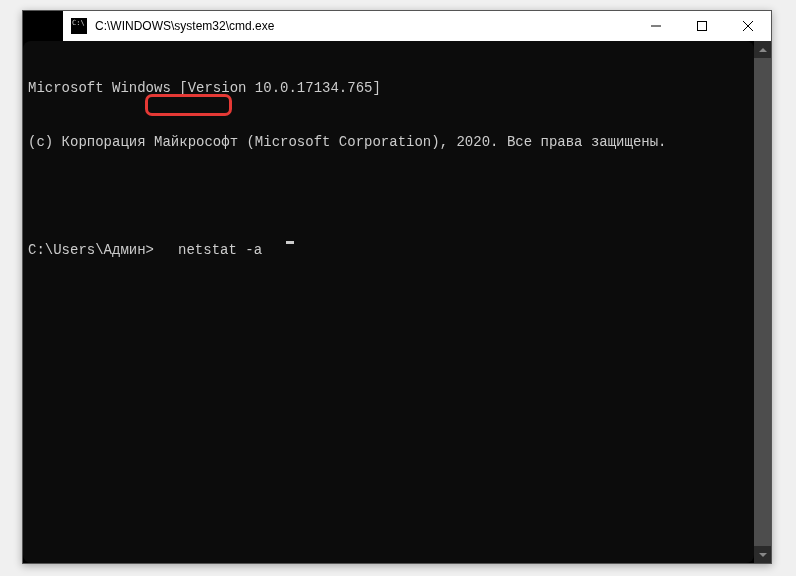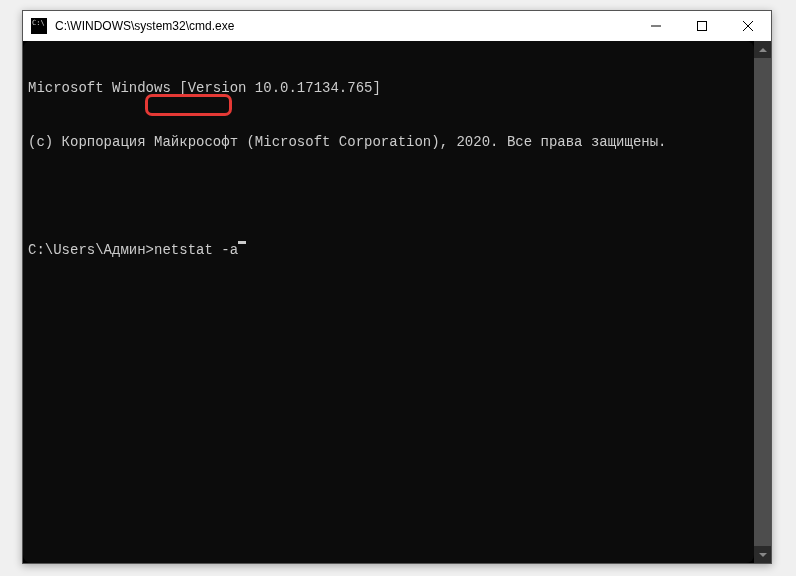--- a/index.html
+++ b/index.html
@@ -19,20 +19,21 @@
       background: #000;
       border: 1px solid #555;
       box-shadow: 0 2px 8px rgba(0,0,0,0.3);
     }
     .titlebar {
       height: 30px;
       background: #fff;
       display: flex;
       align-items: center;
       padding-left: 8px;
+      margin-left: 40px;
     }
     .title-icon {
       width: 16px;
       height: 16px;
       margin-right: 8px;
       background: #000;
       display: flex;
       align-items: center;
       justify-content: center;
       position: relative;
@@ -116,21 +117,21 @@
     }
     .cursor {
       display: inline-block;
       width: 8px;
       height: 3px;
       background: #ccc;
       vertical-align: bottom;
       margin-bottom: 1px;
     }
     .line { display: block; }
-    .prompt-line { display: flex; }
+    .prompt-line { display: flex; gap: 24px; }
   </style>
 </head>
 <body>
 
 <div class="window">
   <div class="titlebar">
     <div class="title-icon"></div>
     <div class="title-text">C:\WINDOWS\system32\cmd.exe</div>
     <div class="window-controls">
       <div class="win-btn">

